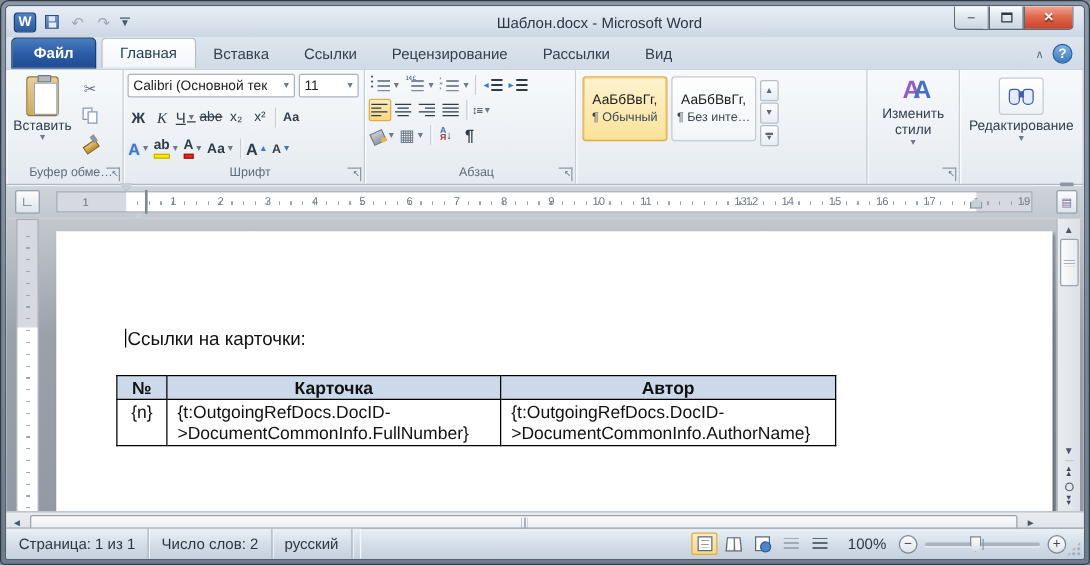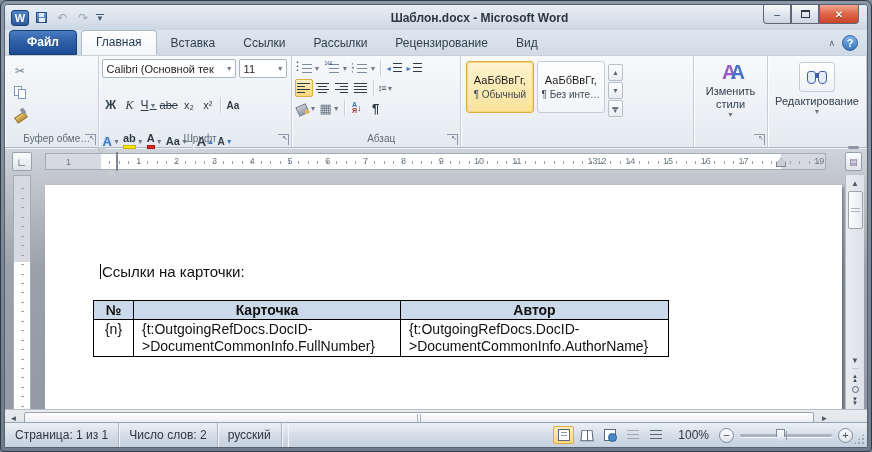--- a/index.html
+++ b/index.html
@@ -14,21 +14,21 @@
             background:linear-gradient(#e9eef5,#d8e1ec 60%,#cbd6e4);display:flex;align-items:center;}
   .qat{display:flex;align-items:center;gap:3px;padding-left:6px;}
   .wlogo{width:18px;height:16px;background:linear-gradient(#4d82c4,#2b5a9b);border:1px solid #1d4278;border-radius:3px;
          color:#fff;font-weight:bold;font-size:11px;display:flex;align-items:center;justify-content:center;}
   .qbtn{width:18px;height:17px;display:flex;align-items:center;justify-content:center;font-size:12px;color:#3a5a8c;}
   .qbtn.dis{color:#9aa7b5;}
   .floppy{width:11px;height:11px;background:linear-gradient(#6f9fd8,#3c6cb0);border:1px solid #2a4f86;position:relative;}
   .floppy:before{content:"";position:absolute;left:2px;top:0;width:5px;height:4px;background:#dfe9f5;}
   .floppy:after{content:"";position:absolute;left:2px;bottom:0;width:6px;height:4px;background:#e8eef7;}
   .qmore{font-size:8px;color:#45586e;border-top:1px solid #45586e;line-height:7px;margin-left:1px;}
-  .title{flex:1;text-align:center;font-size:12px;color:#2d3742;padding-right:12px;font-weight:bold;}
+  .title{flex:1;text-align:center;font-size:12px;color:#2d3742;padding-right:12px;}
   .winctl{display:flex;position:absolute;right:8px;top:0;}
   .wbtn{width:28px;height:19px;border:1px solid #5d6874;border-top:none;display:flex;align-items:center;justify-content:center;
         font-size:10px;color:#23303d;background:linear-gradient(#fbfcfd,#dfe6ee 50%,#ccd6e2);}
   .wbtn.min{border-radius:0 0 0 4px;}
   .wbtn.cls{width:40px;border-radius:0 0 4px 0;background:linear-gradient(#f3a793,#e06a4e 45%,#c8432a);color:#fff;
             text-shadow:0 1px 1px #7c2714;font-weight:bold;}
   .maxbox{width:9px;height:8px;border:1px solid #2c3945;border-top:2px solid #2c3945;background:transparent;}
   
   .tabrow{position:absolute;left:0;right:0;top:25px;height:25px;background:linear-gradient(#dee6ef,#d0dae6);
           display:flex;align-items:flex-end;padding-left:4px;}
@@ -59,21 +59,21 @@
   .paste-lbl{font-size:11px;color:#33404e;margin-top:2px;}
   .clip-col{display:flex;flex-direction:column;gap:3px;padding:4px 2px;}
   .sicon{width:20px;height:18px;display:flex;align-items:center;justify-content:center;font-size:12px;color:#6b7685;}
   .copy-ic{position:relative;width:12px;height:13px;}
   .copy-ic i,.copy-ic b{position:absolute;width:8px;height:10px;background:#fff;border:1px solid #7d97bd;}
   .copy-ic i{left:0;top:0;} .copy-ic b{left:4px;top:3px;}
   .brush-ic{width:13px;height:13px;position:relative;}
   .brush-ic:before{content:"";position:absolute;left:1px;top:7px;width:10px;height:5px;background:linear-gradient(#e8c76e,#b98e2e);border:1px solid #8a671d;transform:rotate(-35deg);}
   .brush-ic:after{content:"";position:absolute;left:7px;top:1px;width:4px;height:6px;background:#8b94a1;transform:rotate(-35deg);}
   
-  .font-grid{display:flex;flex-direction:column;gap:18px;width:100%;padding-top:1px;}
+  .font-grid{display:flex;flex-direction:column;gap:7px;width:100%;padding-top:1px;}
   .combo-row{display:flex;gap:3px;}
   .combo{display:flex;align-items:center;border:1px solid #aab4c0;background:#fff;height:19px;font-size:11px;color:#222;
          padding:0 2px 0 4px;border-radius:2px;}
   .combo .arr{margin-left:auto;font-size:7px;color:#6d7988;padding-left:3px;}
   .btn-row{display:flex;align-items:center;gap:1px;}
   .fbtn{min-width:18px;height:18px;display:flex;align-items:center;justify-content:center;font-size:12px;color:#2f3b47;padding:0 1px;}
   .fbtn .dd{font-size:7px;color:#6d7988;margin-left:1px;}
   .bold-g{font-weight:bold;} .ital-g{font-style:italic;font-family:"Liberation Serif",serif;}
   .und-g{text-decoration:underline;} .strike-g{text-decoration:line-through;font-size:11px;}
   .script-g{font-size:11px;}
@@ -241,33 +241,38 @@
             </span>
       <span class="wbtn cls">✕</span>
     </div>
   </div>
 
   <div class="tabrow">
     <span class="tab file">Файл</span>
     <span class="tab active">Главная</span>
     <span class="tab">Вставка</span>
     <span class="tab">Ссылки</span>
+    <span class="tab">Рецензирование</span>
     <span class="tab">Рассылки</span>
-    <span class="tab">Рецензирование</span>
     <span class="tab">Вид</span>
     <span class="tabrow-right">
       <span class="chev">∧</span>
       <span class="helpbtn">?</span>
     </span>
   </div>
 
   <div class="ribbon">
 
     <div class="group" style="width:95px">
       <div class="grp-content">
+        <div class="paste-big">
+          <span class="clipboard"></span>
+          <span class="paste-lbl">Вставить</span>
+          <span class="dd" style="font-size:7px;color:#6d7988">▼</span>
+        </div>
         <div class="clip-col">
           <span class="sicon">✂</span>
           <span class="sicon">
                   <span class="copy-ic">
                     <i></i>
                     <b></b>
                   </span>
                 </span>
           <span class="sicon">
                   <span class="brush-ic"></span>

